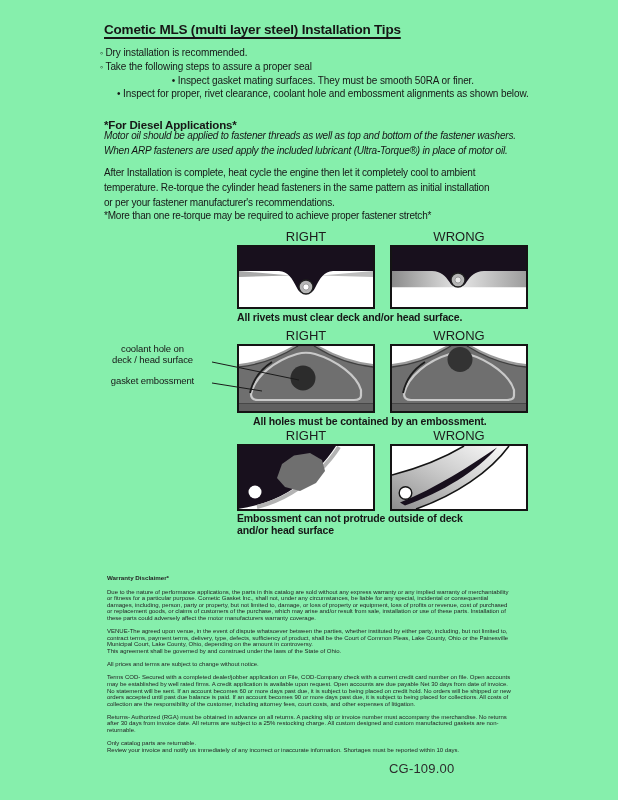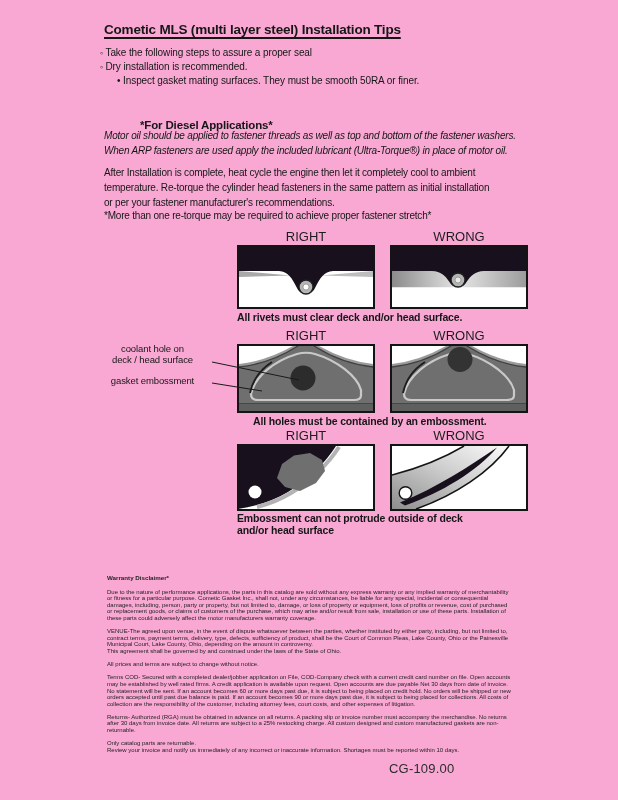--- a/index.html
+++ b/index.html
@@ -1,30 +1,30 @@
 <!DOCTYPE html>
 <html><head>
 <meta charset="utf-8">
 <style>
   html,body{margin:0;padding:0;background:#ffffff;}
-  .page{position:relative;width:618px;height:800px;background:#f9a8d4;
+  .page{position:relative;width:618px;height:800px;background:#86efac;
         font-family:"Liberation Sans", sans-serif;color:#161616;overflow:hidden;}
 
   .title{position:absolute;left:104px;top:22px;font-size:13.5px;font-weight:700;
          letter-spacing:-0.2px;text-decoration:underline;text-decoration-thickness:1.5px;
          text-underline-offset:2.5px;}
 
   ul.tips{position:absolute;left:100px;top:46px;margin:0;padding:0;list-style:none;
           font-size:10px;line-height:13px;letter-spacing:-0.1px;}
   ul.tips li{white-space:pre-line;}
   ul.tips li.l1::before{content:"◦ ";font-size:9px;}
   ul.tips li.l2{padding-left:17px;text-align:center;}
   ul.tips li.l2::before{content:"• ";}
 
-  .diesel-h{position:absolute;left:104px;top:119px;font-size:11.5px;font-weight:700;letter-spacing:-0.15px;margin-left:36px;}
+  .diesel-h{position:absolute;left:104px;top:119px;font-size:11.5px;font-weight:700;letter-spacing:-0.15px;}
   .bodypara{position:absolute;left:104px;width:480px;font-size:10px;line-height:15px;
             letter-spacing:-0.2px;white-space:pre-line;}
   .p1{top:128px;font-style:italic;}
   .p2{top:165px;}
   .note{top:208px;}
 
   .fig-label{position:absolute;width:138px;text-align:center;font-size:13px;color:#1d1d1d;}
   .panel{position:absolute;width:134px;border:2px solid #141414;background:#fff;}
   .panel svg{display:block;width:134px;}
   .caption{position:absolute;left:237px;font-size:10.5px;font-weight:700;
@@ -44,23 +44,24 @@
   .page-code{position:absolute;left:389px;top:761px;font-size:13px;color:#2c2c2c;letter-spacing:0.2px;}
 </style>
 </head>
 <body>
 
 <div class="page">
 
   <div class="title">Cometic MLS (multi layer steel) Installation Tips</div>
 
   <ul class="tips">
+    <li class="l1">Dry installation is recommended.</li>
     <li class="l1">Take the following steps to assure a proper seal</li>
-    <li class="l1">Dry installation is recommended.</li>
     <li class="l2">Inspect gasket mating surfaces.  They must be smooth 50RA or finer.</li>
+    <li class="l2">Inspect for proper, rivet clearance, coolant hole and embossment alignments as shown below.</li>
   </ul>
 
   <div class="diesel-h">*For Diesel Applications*</div>
   <div class="bodypara p1">Motor oil should be applied to fastener threads as well as top and bottom of the fastener washers.
 When ARP fasteners are used apply the included lubricant (Ultra-Torque®) in place of motor oil.</div>
   <div class="bodypara note">*More than one re-torque may be required to achieve proper fastener stretch*</div>
   <div class="bodypara p2">After Installation is complete, heat cycle the engine then let it completely cool to ambient
 temperature. Re-torque the cylinder head fasteners in the same pattern as initial installation
 or per your fastener manufacturer's recommendations.</div>
 

